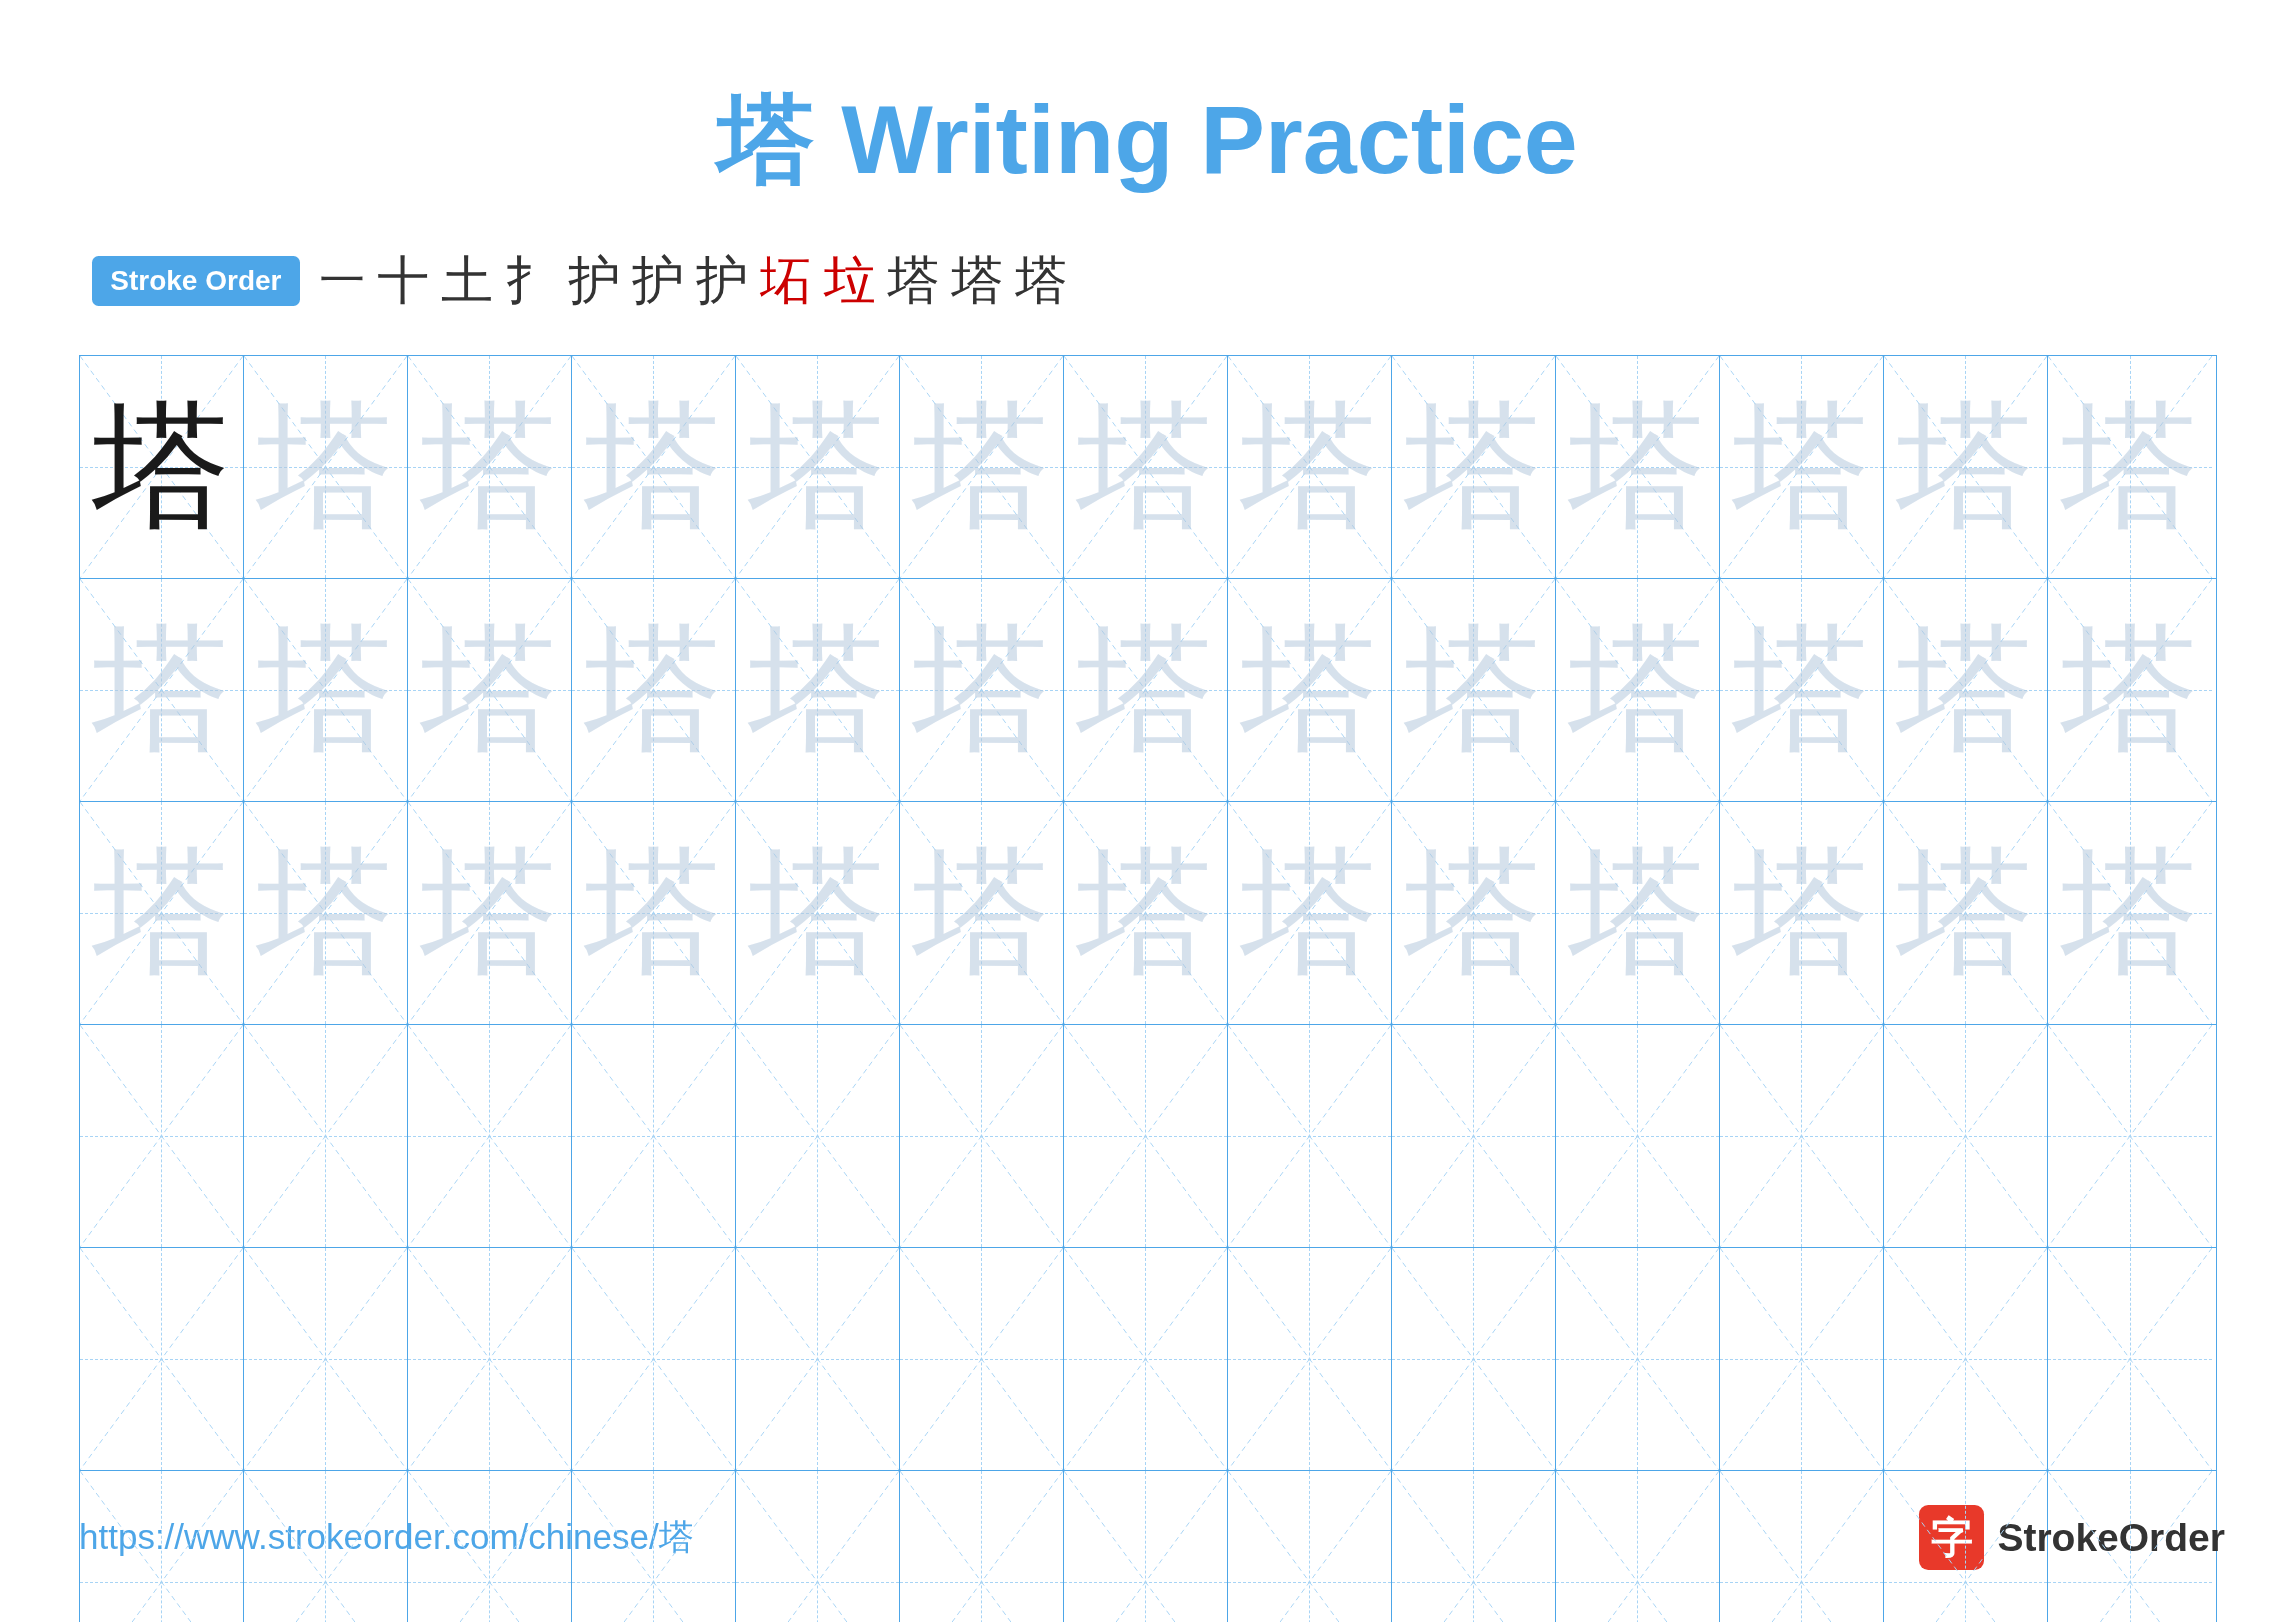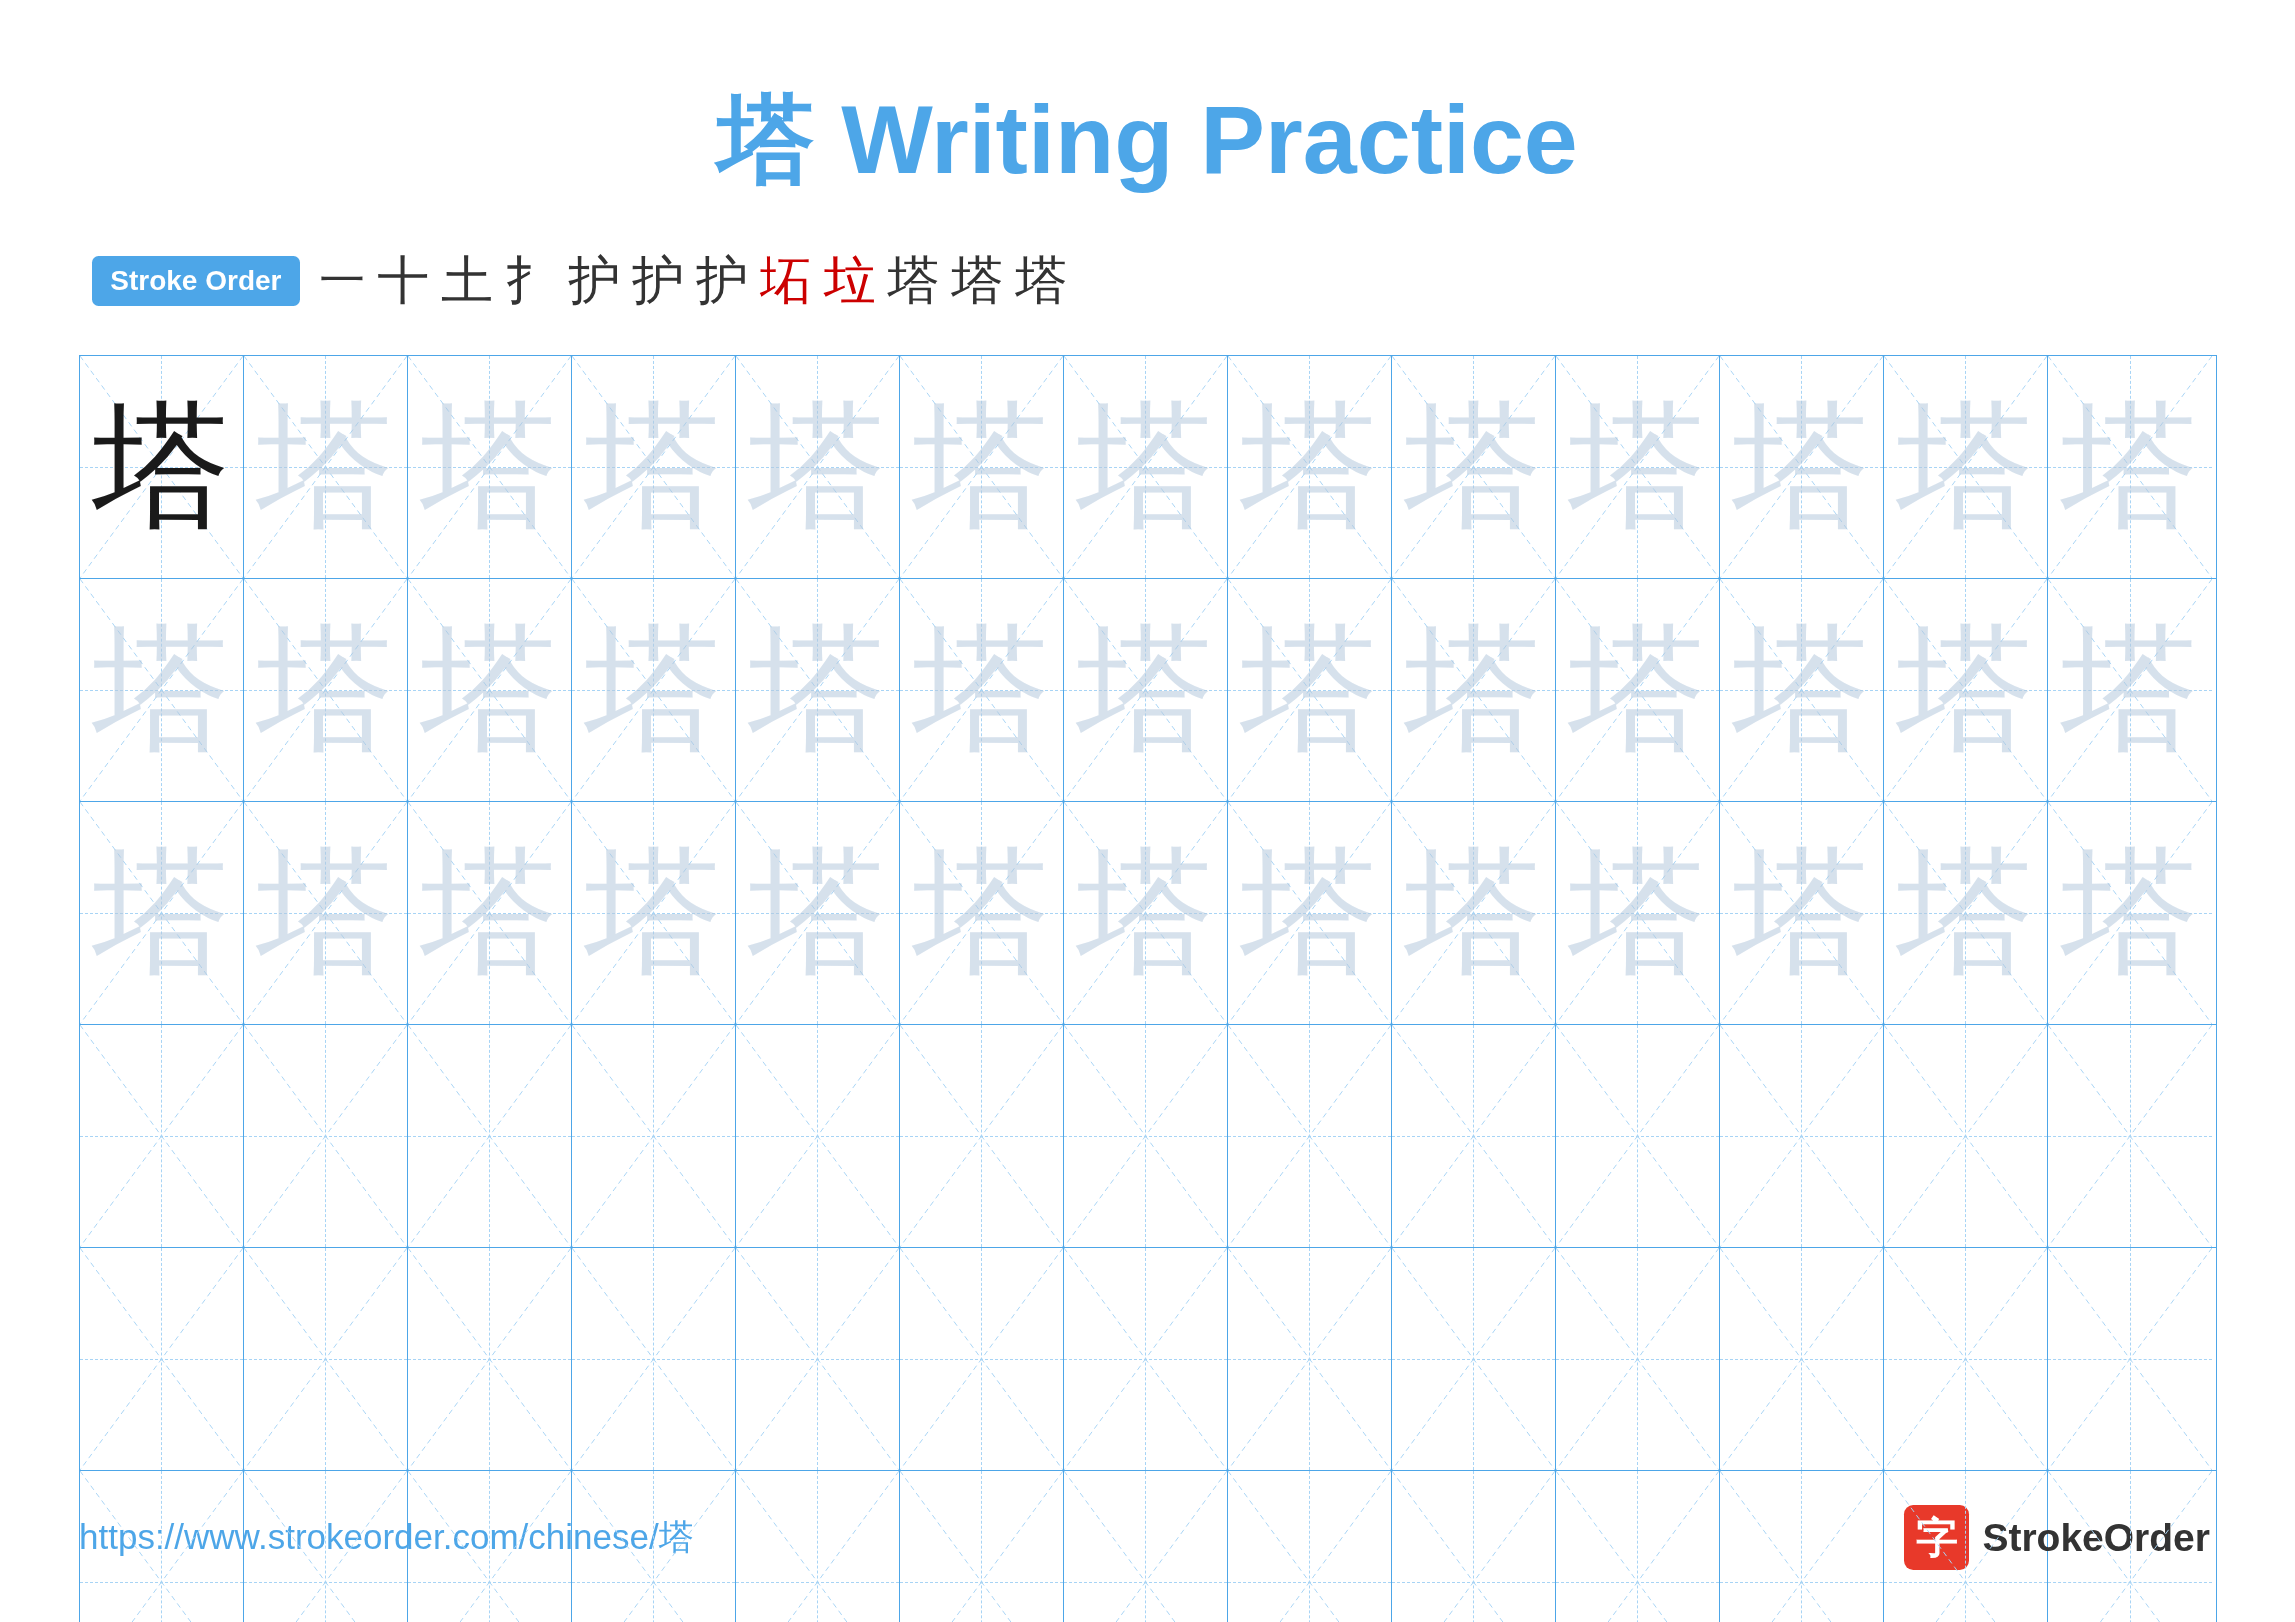--- a/index.html
+++ b/index.html
@@ -153,21 +153,21 @@
       width: 100%; height: 100%;
       z-index: 1;
       pointer-events: none;
     }
 
     
     .footer {
       position: absolute;
       bottom: 52px;
       left: 79px;
-      right: 85px;
+      right: 70px;
       display: flex;
       align-items: center;
       justify-content: space-between;
     }
 
     .footer-url {
       font-size: 35px;
       color: #4da6e8;
     }
 

